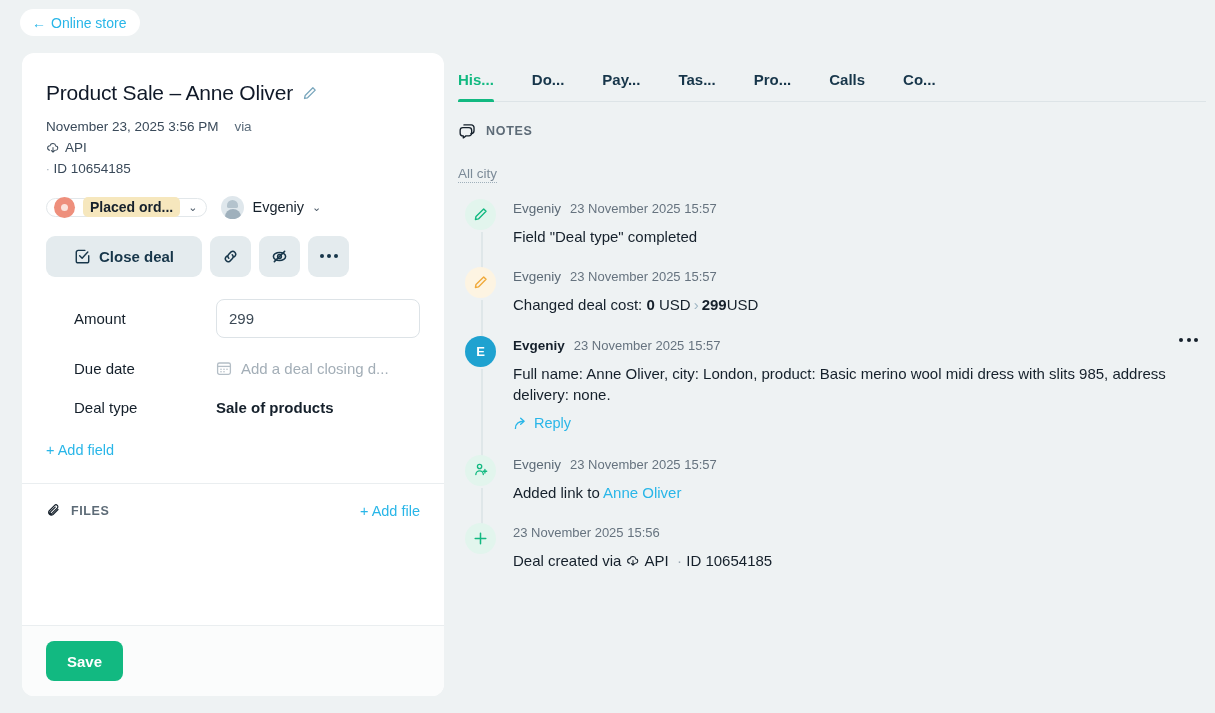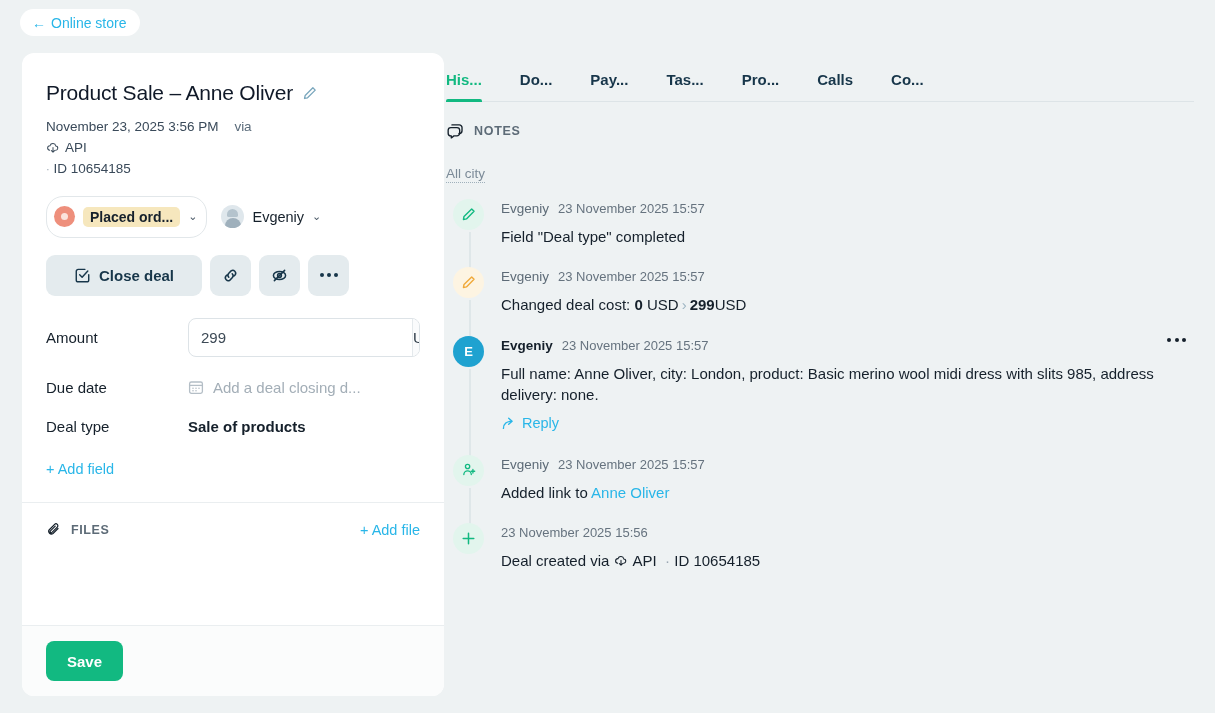--- a/index.html
+++ b/index.html
@@ -44,21 +44,21 @@
   }
   .meta-line .via { margin-left: 12px; color: #5a6b7a; }
   .meta-api { display: flex; align-items: center; gap: 5px; }
   .meta-id { color: #3a4a5a; }
   .meta-id .dot { color: #9aa7b2; font-size: 11px; }
 
   
   .status-row { margin-top: 16px; display: flex; align-items: center; gap: 14px; }
   .status-chip {
     display: flex; align-items: center; gap: 8px;
-    height: 42px; padding: 0 9px 0 7px;
+    height: 19px; padding: 0 9px 0 7px;
     background: #fff; border: 1px solid #e2e7ea; border-radius: 17px;
     cursor: pointer;
   }
   .status-dot {
     width: 21px; height: 21px; border-radius: 50%;
     background: #ee8f7c; display: flex; align-items: center; justify-content: center;
     flex: none;
   }
   .status-dot i { width: 7px; height: 7px; border-radius: 50%; background: #fbe3dc; display:block; }
   .status-label {
@@ -91,21 +91,21 @@
   }
   .btn-sq {
     width: 41px; height: 41px; background: #e4ebee; border: none; border-radius: 9px;
     display: flex; align-items: center; justify-content: center; cursor: pointer;
     color: #17364a;
   }
   .dots3 { display: flex; gap: 3px; }
   .dots3 i { width: 4px; height: 4px; border-radius: 50%; background: #17364a; display: block; }
 
   
-  .field-row { display: flex; align-items: center; margin-top: 22px; }
+  .field-row { display: flex; align-items: center; margin-top: 22px; margin-left: 28px; }
   .field-label { width: 142px; font-size: 15px; color: #15202b; flex: none; }
   .amount-input-wrap {
     display: flex; align-items: stretch; border: 1px solid #dde3e7; border-radius: 8px;
     overflow: hidden; width: 233px; height: 39px; background: #fff;
   }
   .amount-input {
     flex: 1 1 auto; border: none; outline: none; padding: 0 12px;
     font-size: 15px; color: #3d4a56; font-family: inherit; background: transparent;
   }
   .cur-sel {
@@ -134,21 +134,21 @@
     flex: none; height: 71px; border-top: 1px solid #eaeef0; background: #fbfcfc;
     display: flex; align-items: center; padding-left: 24px;
   }
   .btn-save {
     height: 40px; padding: 0 21px; background: #12b981; border: none; border-radius: 8px;
     color: #fff; font-size: 15px; font-weight: bold; cursor: pointer; font-family: inherit;
   }
 
   
   .right-panel {
-    position: absolute; left: 446px; top: 53px; width: 748px; height: 650px;
+    position: absolute; left: 458px; top: 53px; width: 748px; height: 650px;
   }
   .tabs {
     display: flex; align-items: flex-end; gap: 0;
     border-bottom: 1px solid #dde4e7; height: 49px;
   }
   .tab {
     padding: 0 0 13px 0; margin-right: 38px;
     font-size: 15px; font-weight: bold; color: #17364a; cursor: pointer;
     position: relative; white-space: nowrap;
   }

